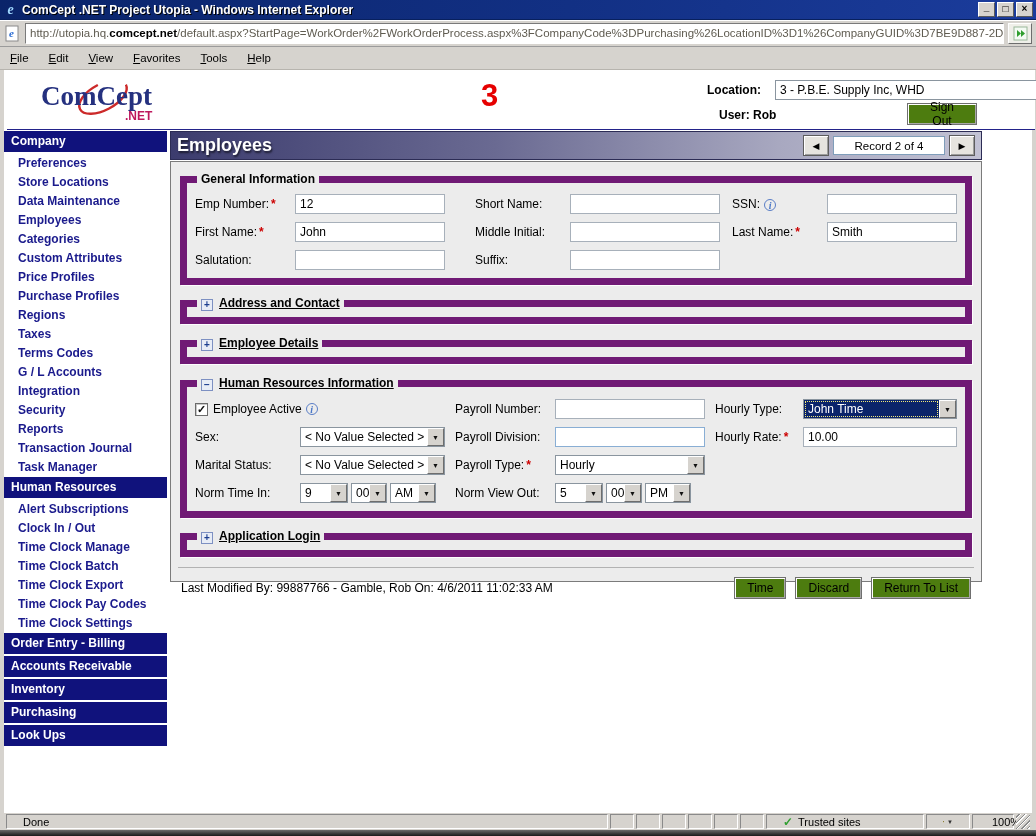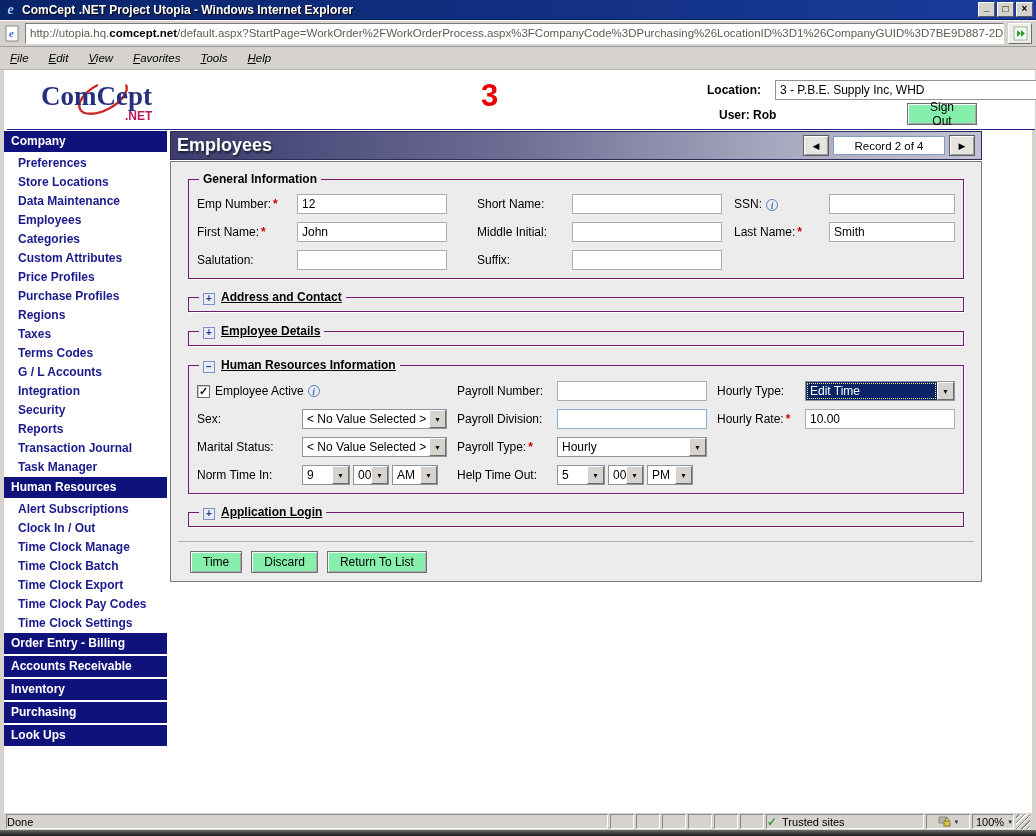--- a/index.html
+++ b/index.html
@@ -48,21 +48,21 @@
     border:1px solid; border-color:#ffffff #6d6d6d #6d6d6d #ffffff;
     display:flex; align-items:center; justify-content:center;
   }
 
   
   .menubar {
     position:absolute; top:47px; left:0; width:1036px; height:23px;
     background:#d6d3ce; border-bottom:1px solid #b7b4ae;
     display:flex; align-items:center; padding-left:10px; gap:20px; font-size:11.5px;
   }
-  .menu-item { display:inline-block; cursor:default;font-style:italic; }
+  .menu-item { display:inline-block; cursor:default; }
   .menu-item::first-letter { text-decoration:underline; }
 
   
   .app-frame { position:absolute; top:70px; left:4px; width:1028px; height:742px; background:#ffffff; }
   .band { position:absolute; top:0; left:3px; width:1028px; height:60px; background:#fff;
           border-bottom:1px solid #23238a; }
   .logo { position:absolute; left:22px; top:5px; width:150px; height:50px;
           font-family:"Liberation Serif",serif; font-weight:bold; }
   .logo-text { position:absolute; left:12px; top:6px; font-size:27px; color:#25317f; letter-spacing:0; }
   .logo-swoosh { position:absolute; left:0; top:-2px; }
@@ -102,22 +102,22 @@
     width:112px; height:19px; background:#fff; border:1px solid #7f9db9;
     font-size:11.5px; display:flex; align-items:center; justify-content:center; margin-left:4px;
   }
   .panel {
     margin-top:1px; width:812px; height:421px; background:#ececec;
     border:1px solid #7b7b7b; padding:8px 7px 6px;
     display:flex; flex-direction:column;
   }
 
   fieldset.fs {
-    border:1px solid #701a75; box-shadow:1px 1px 0 rgba(255,255,255,.9);
-    margin:2px 10px 9px; padding:4px 8px 8px;
+    border:7px solid #701a75; box-shadow:1px 1px 0 rgba(255,255,255,.9);
+    margin:2px 2px 9px; padding:4px 8px 8px;
   }
   fieldset.fs legend { padding:0 4px; margin-left:2px; }
   .legend-title { font-weight:bold; font-size:12px; }
   fieldset.collapsed { padding:0 8px 6px; margin-bottom:10px; }
   .toggle {
     display:inline-block; width:12px; height:12px; background:#e7ecf6;
     border:1px solid #7d90c2; color:#1b3d8f; font-size:10px; line-height:10px;
     text-align:center; font-weight:bold; vertical-align:-1px; margin-right:6px;
   }
   .sec-title { font-weight:bold; font-size:12px; text-decoration:underline; }
@@ -152,33 +152,33 @@
   }
   .info-icon {
     display:inline-block; width:12px; height:12px; border:1px solid #5a7ec6; border-radius:50%;
     color:#4a77c8; font-family:"Liberation Serif",serif; font-style:italic; font-weight:bold;
     font-size:10px; line-height:11px; text-align:center; margin-left:4px; vertical-align:-1px;
   }
 
   .panel-footer { margin-top:auto; border-top:1px solid #b2b2b2; padding:9px 3px 2px; display:flex; align-items:center; }
   .modified-text { font-size:12px; flex:1; }
   .btn {
-    height:22px; background:#86efac; border:1px solid #6f6f6f;
+    height:22px; background:#4d7c0f; border:1px solid #6f6f6f;
     box-shadow:inset 1px 1px 0 #ffffff, inset -1px -1px 0 #a8a8a8;
     font-family:inherit; font-size:12px; padding:8px 12px; margin-left:9px; color:#000;
     display:inline-flex; align-items:center; justify-content:center;
   }
 
   
   .statusbar {
     position:absolute; top:812px; left:4px; width:1028px; height:18px;
     background:#d6d3ce; border-top:1px solid #ffffff;
     display:flex; align-items:stretch; padding:1px 2px; font-size:11px; gap:2px;
   }
-  .seg { border:1px solid; border-color:#8a8a8a #ffffff #ffffff #8a8a8a; display:flex; align-items:center; padding:0 0; }
+  .seg { border:1px solid; border-color:#8a8a8a #ffffff #ffffff #8a8a8a; display:flex; align-items:center; padding:0 16px; }
   .seg-done { flex:1; }
   .seg-small { width:24px; padding:0; }
   .seg-trusted { width:158px; gap:5px; }
   .seg-flag { width:44px; justify-content:center; gap:3px; }
   .seg-zoom { width:42px; gap:3px; }
   .mini-arrow { font-size:6px; color:#333; }
   .grip { width:14px; background:
     repeating-linear-gradient(135deg,#d6d3ce 0 2px,#8a8a8a 2px 3px,#ffffff 3px 4px); }
   .green-check { color:#2f9e2f; font-weight:bold; font-size:12px; }
 
@@ -343,21 +343,21 @@
               </span>
             <span class="lbl">Employee Active</span>
             <span class="info-icon">i</span>
           </div>
           <span></span>
           <span class="lbl">Payroll Number:</span>
           <input class="txt" value="" style="">
           <span></span>
           <span class="lbl">Hourly Type:</span>
           <div class="combo focused">
-            <span class="combo-val">Edit Time</span>
+            <span class="combo-val">John Time</span>
             <span class="combo-arrow">
                 <span>▼</span>
               </span>
           </div>
 
           <span class="lbl">Sex:</span>
           <div class="combo">
             <span class="combo-val">&lt; No Value Selected &gt;</span>
             <span class="combo-arrow">
                 <span>▼</span>
@@ -404,21 +404,21 @@
                 </span>
             </div>
             <div class="combo t3">
               <span class="combo-val">AM</span>
               <span class="combo-arrow">
                   <span>▼</span>
                 </span>
             </div>
           </div>
           <span></span>
-          <span class="lbl">Help Time Out:</span>
+          <span class="lbl">Norm View Out:</span>
           <div class="time-group">
             <div class="combo t1">
               <span class="combo-val">5</span>
               <span class="combo-arrow">
                   <span>▼</span>
                 </span>
             </div>
             <div class="combo t2">
               <span class="combo-val">00</span>
               <span class="combo-arrow">
@@ -438,20 +438,21 @@
         </div>
       </fieldset>
 
       <fieldset class="fs collapsed">
         <legend>
           <span class="toggle">+</span><span class="sec-title">Application Login</span>
         </legend>
       </fieldset>
 
       <div class="panel-footer">
+        <span class="modified-text">Last Modified By: 99887766 - Gamble, Rob On: 4/6/2011 11:02:33 AM</span>
         <button class="btn">Time</button>
         <button class="btn">Discard</button>
         <button class="btn">Return To List</button>
       </div>
 
     </div>
   </div>
 </div>
 
 <div class="statusbar">

